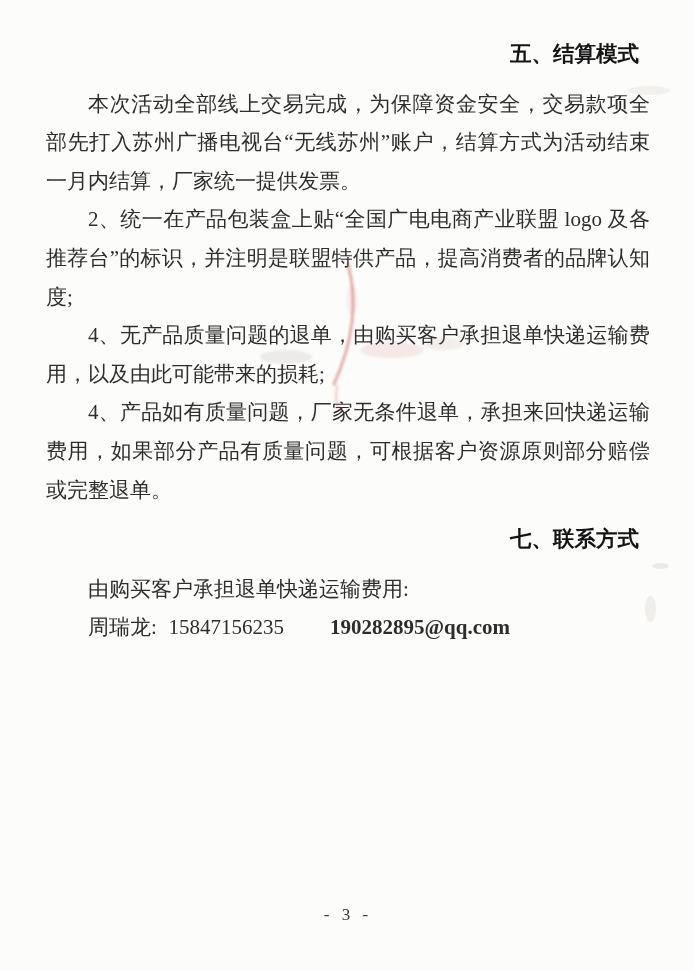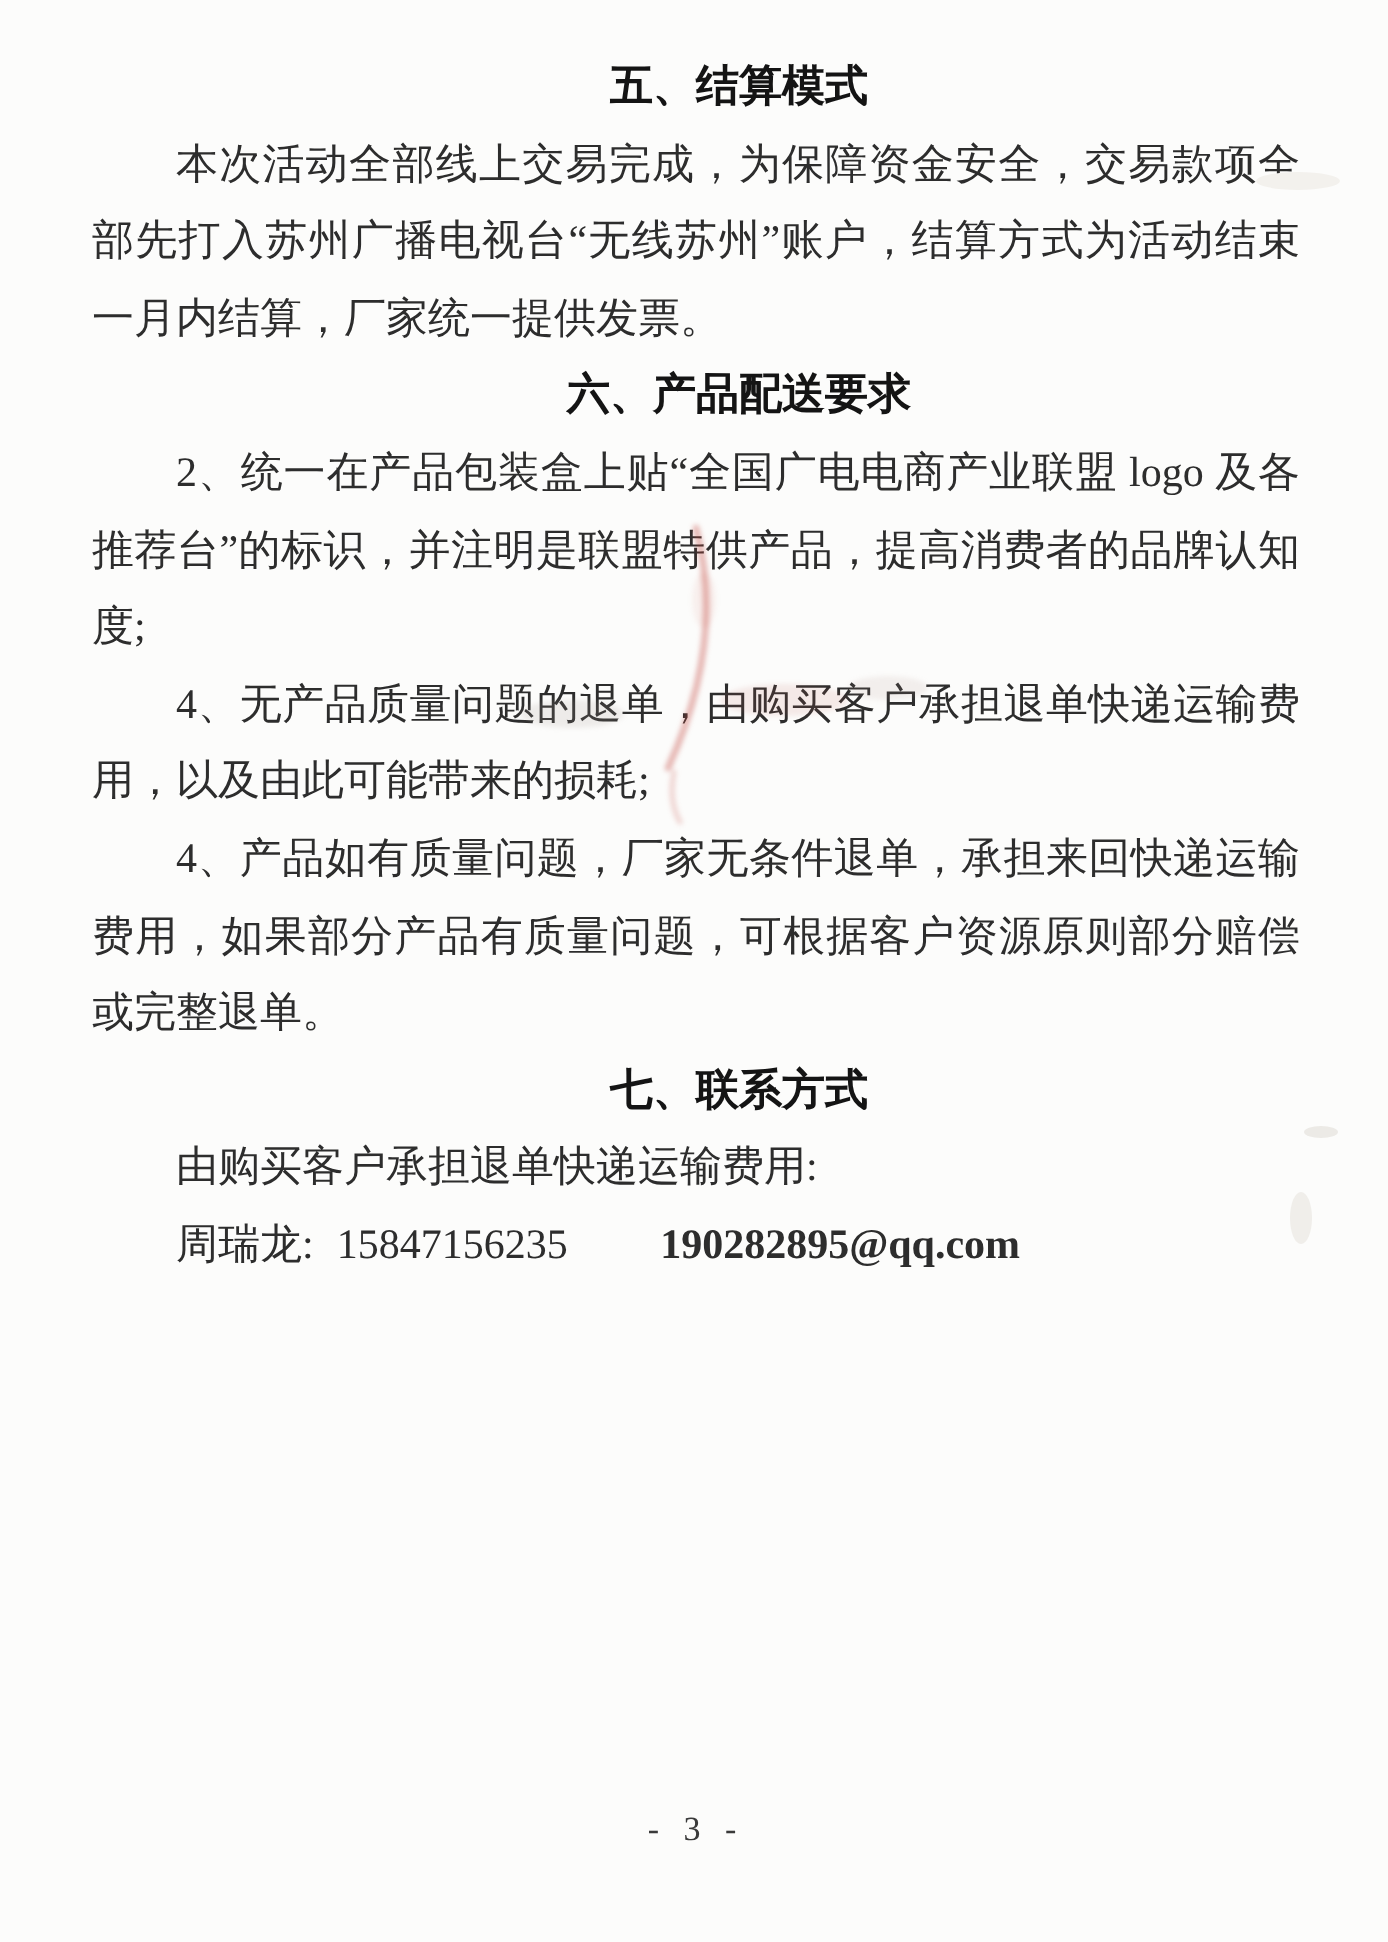--- a/index.html
+++ b/index.html
@@ -17,28 +17,28 @@
     top: 24px;
     left: 46px;
     width: 604px;
     font-size: 21px;
     line-height: 38.6px;
     text-align: justify;
     text-justify: inter-character;
   }
   .content p { margin: 0; text-indent: 2em; }
   .content h2 {
-    margin: 0;
+    margin: 11px;
     font-size: 21.5px;
     line-height: 38.6px;
     text-indent: 2em;
     font-weight: 700;
     color: #141414;
     font-family: "Liberation Sans", "DejaVu Sans", sans-serif;
-    text-align: center;
+    text-align: right;
   }
   .contact-line { text-indent: 2em; }
   .contact-line .phone { margin-left: 0.55em; }
   .contact-line .email { margin-left: 2.2em; font-weight: bold; }
   .footer {
     position: absolute;
     top: 905px;
     left: 46px;
     width: 604px;
     text-align: center;
@@ -62,21 +62,20 @@
   .speck3 { left: 645px; top: 596px; width: 11px; height: 26px; background: #f0eeea; }
 </style>
 </head>
 <body>
 
 <div class="page">
 
   <main class="content">
     <h2>五、结算模式</h2>
     <p>本次活动全部线上交易完成，为保障资金安全，交易款项全部先打入苏州广播电视台“无线苏州”账户，结算方式为活动结束一月内结算，厂家统一提供发票。</p>
-    <h2>六、产品配送要求</h2>
     <p>2、统一在产品包装盒上贴“全国广电电商产业联盟 logo 及各推荐台”的标识，并注明是联盟特供产品，提高消费者的品牌认知度;</p>
     <p>4、无产品质量问题的退单，由购买客户承担退单快递运输费用，以及由此可能带来的损耗;</p>
     <p>4、产品如有质量问题，厂家无条件退单，承担来回快递运输费用，如果部分产品有质量问题，可根据客户资源原则部分赔偿或完整退单。</p>
     <h2>七、联系方式</h2>
     <p>由购买客户承担退单快递运输费用:</p>
     <p class="contact-line"><span>周瑞龙:</span><span class="phone">15847156235</span><span class="email">190282895@qq.com</span></p>
   </main>
 
   <svg class="stamp-svg" width="694" height="971" viewBox="0 0 694 971" aria-hidden="true">
     <path d="M 348 264 C 357 298, 355 338, 334 384" fill="none" stroke="rgba(194,72,64,0.40)" stroke-width="3.2" stroke-linecap="round"></path>

